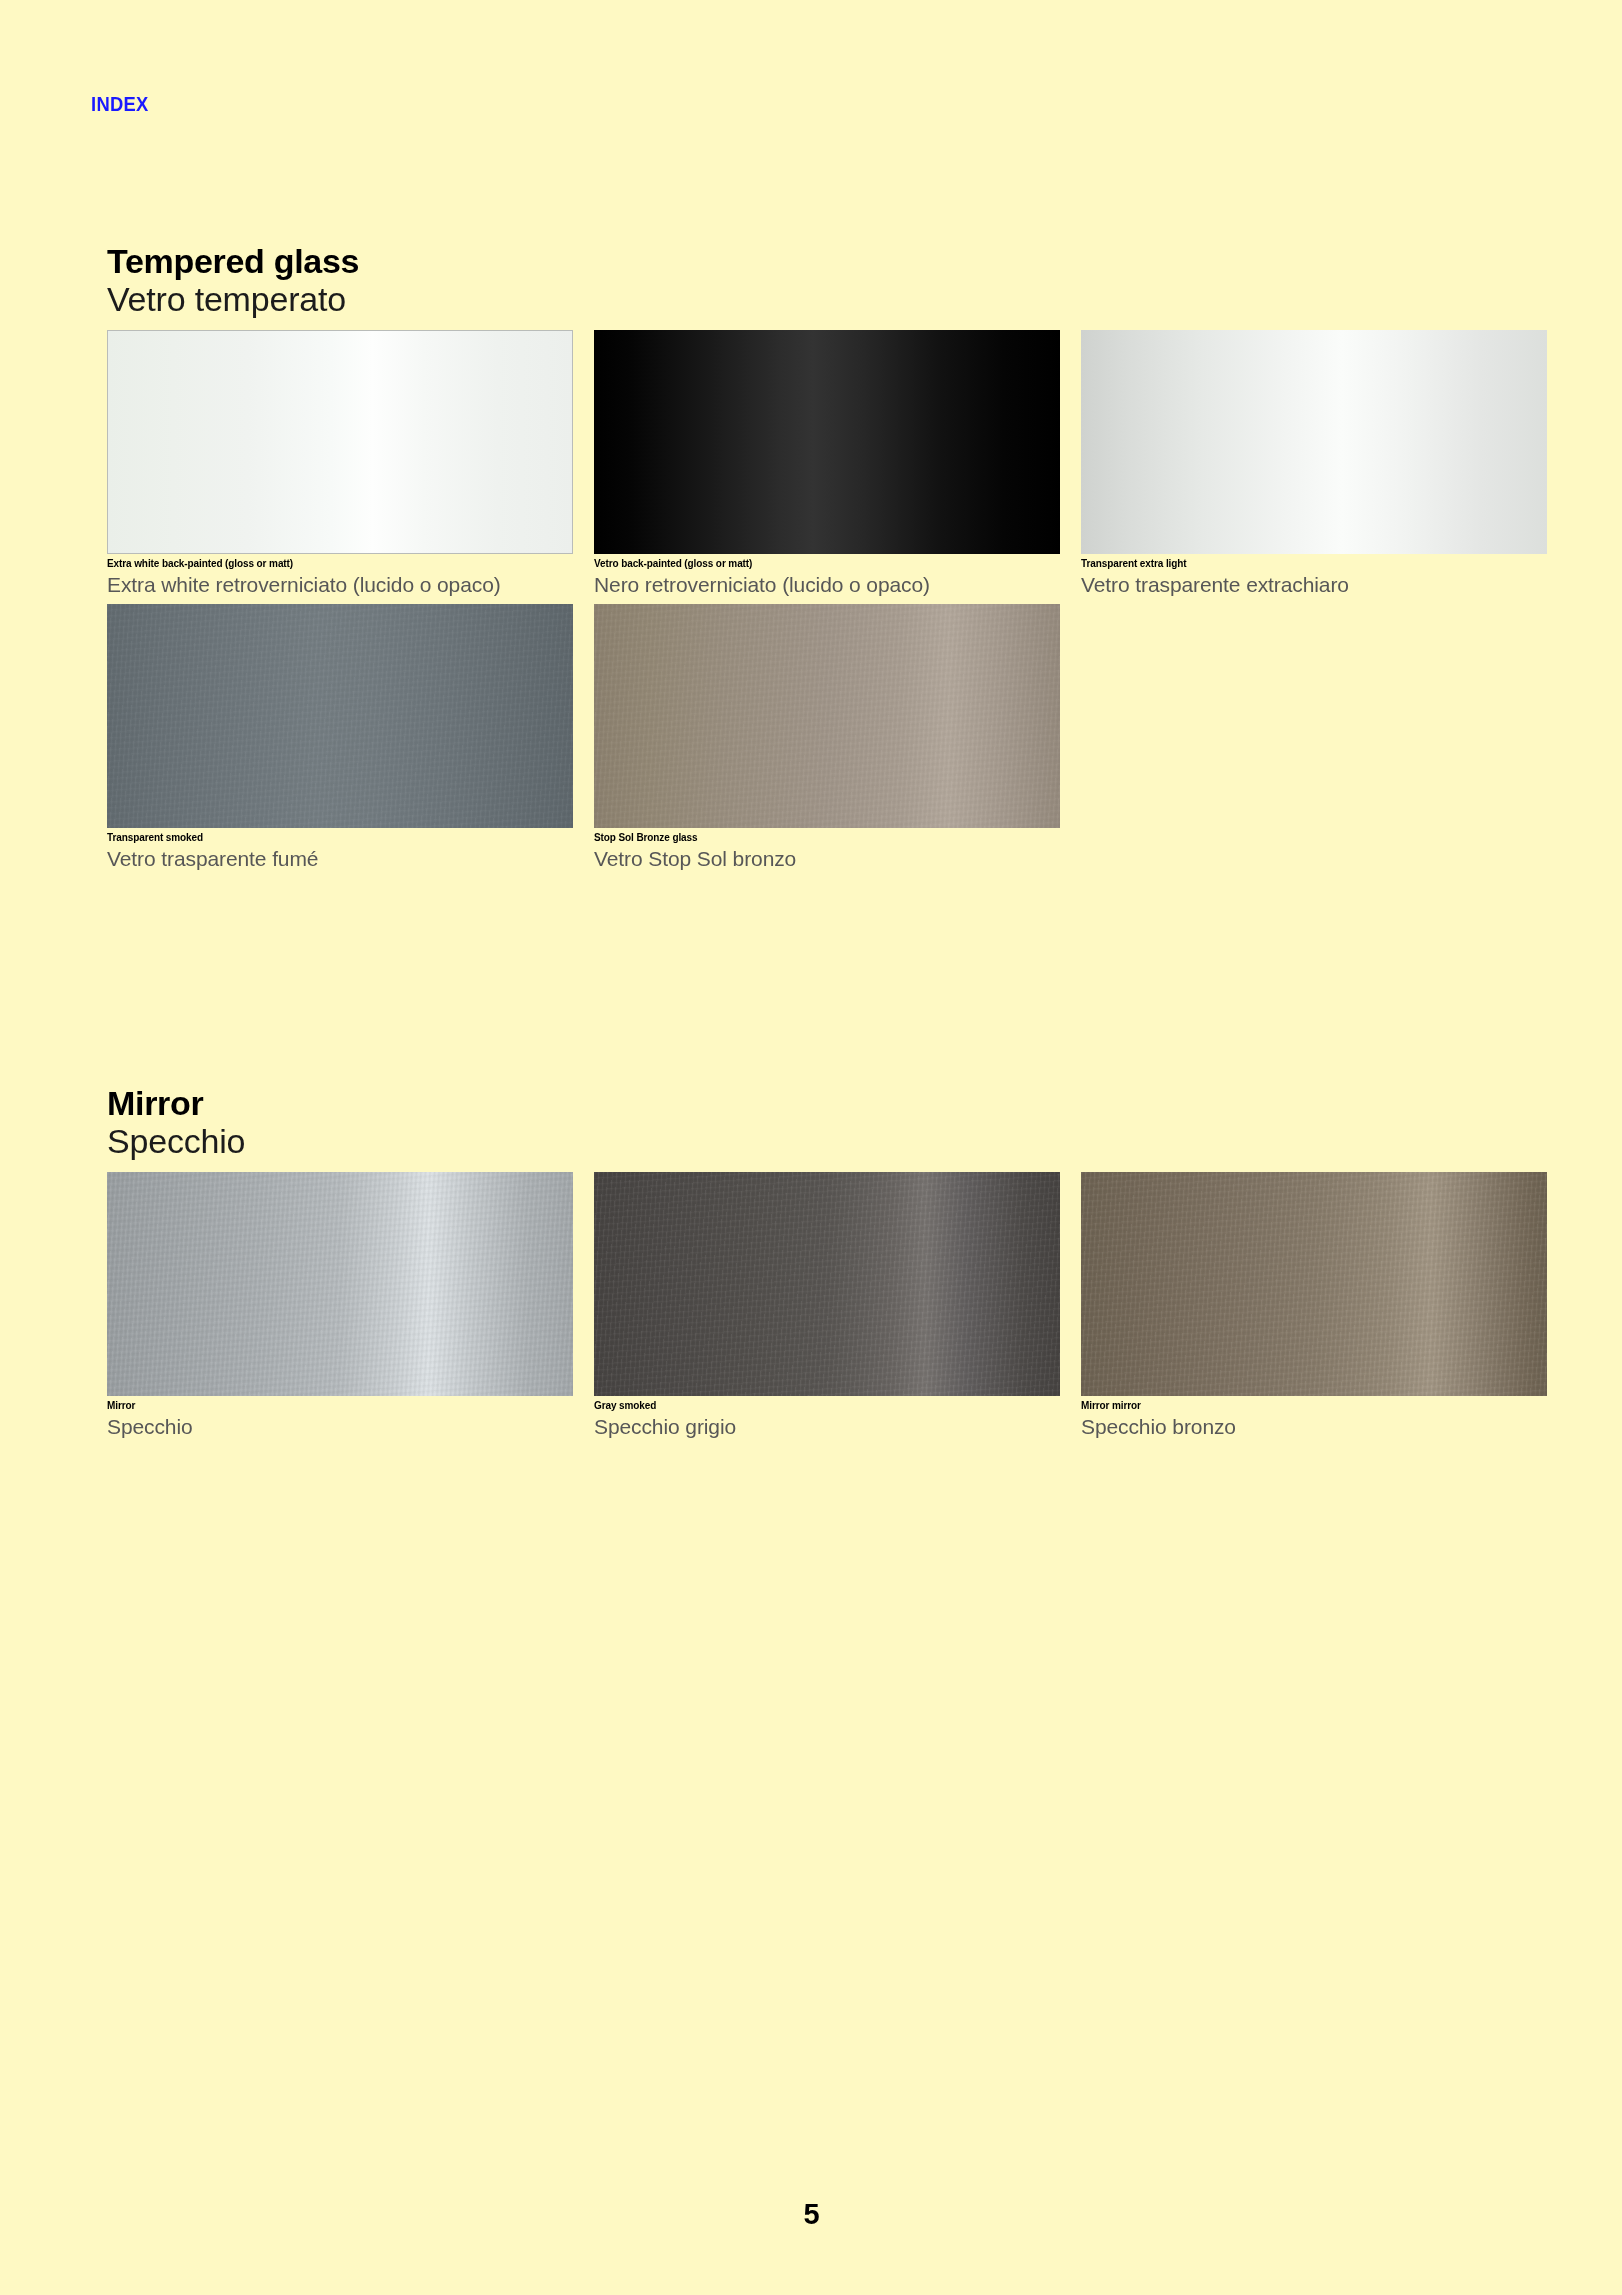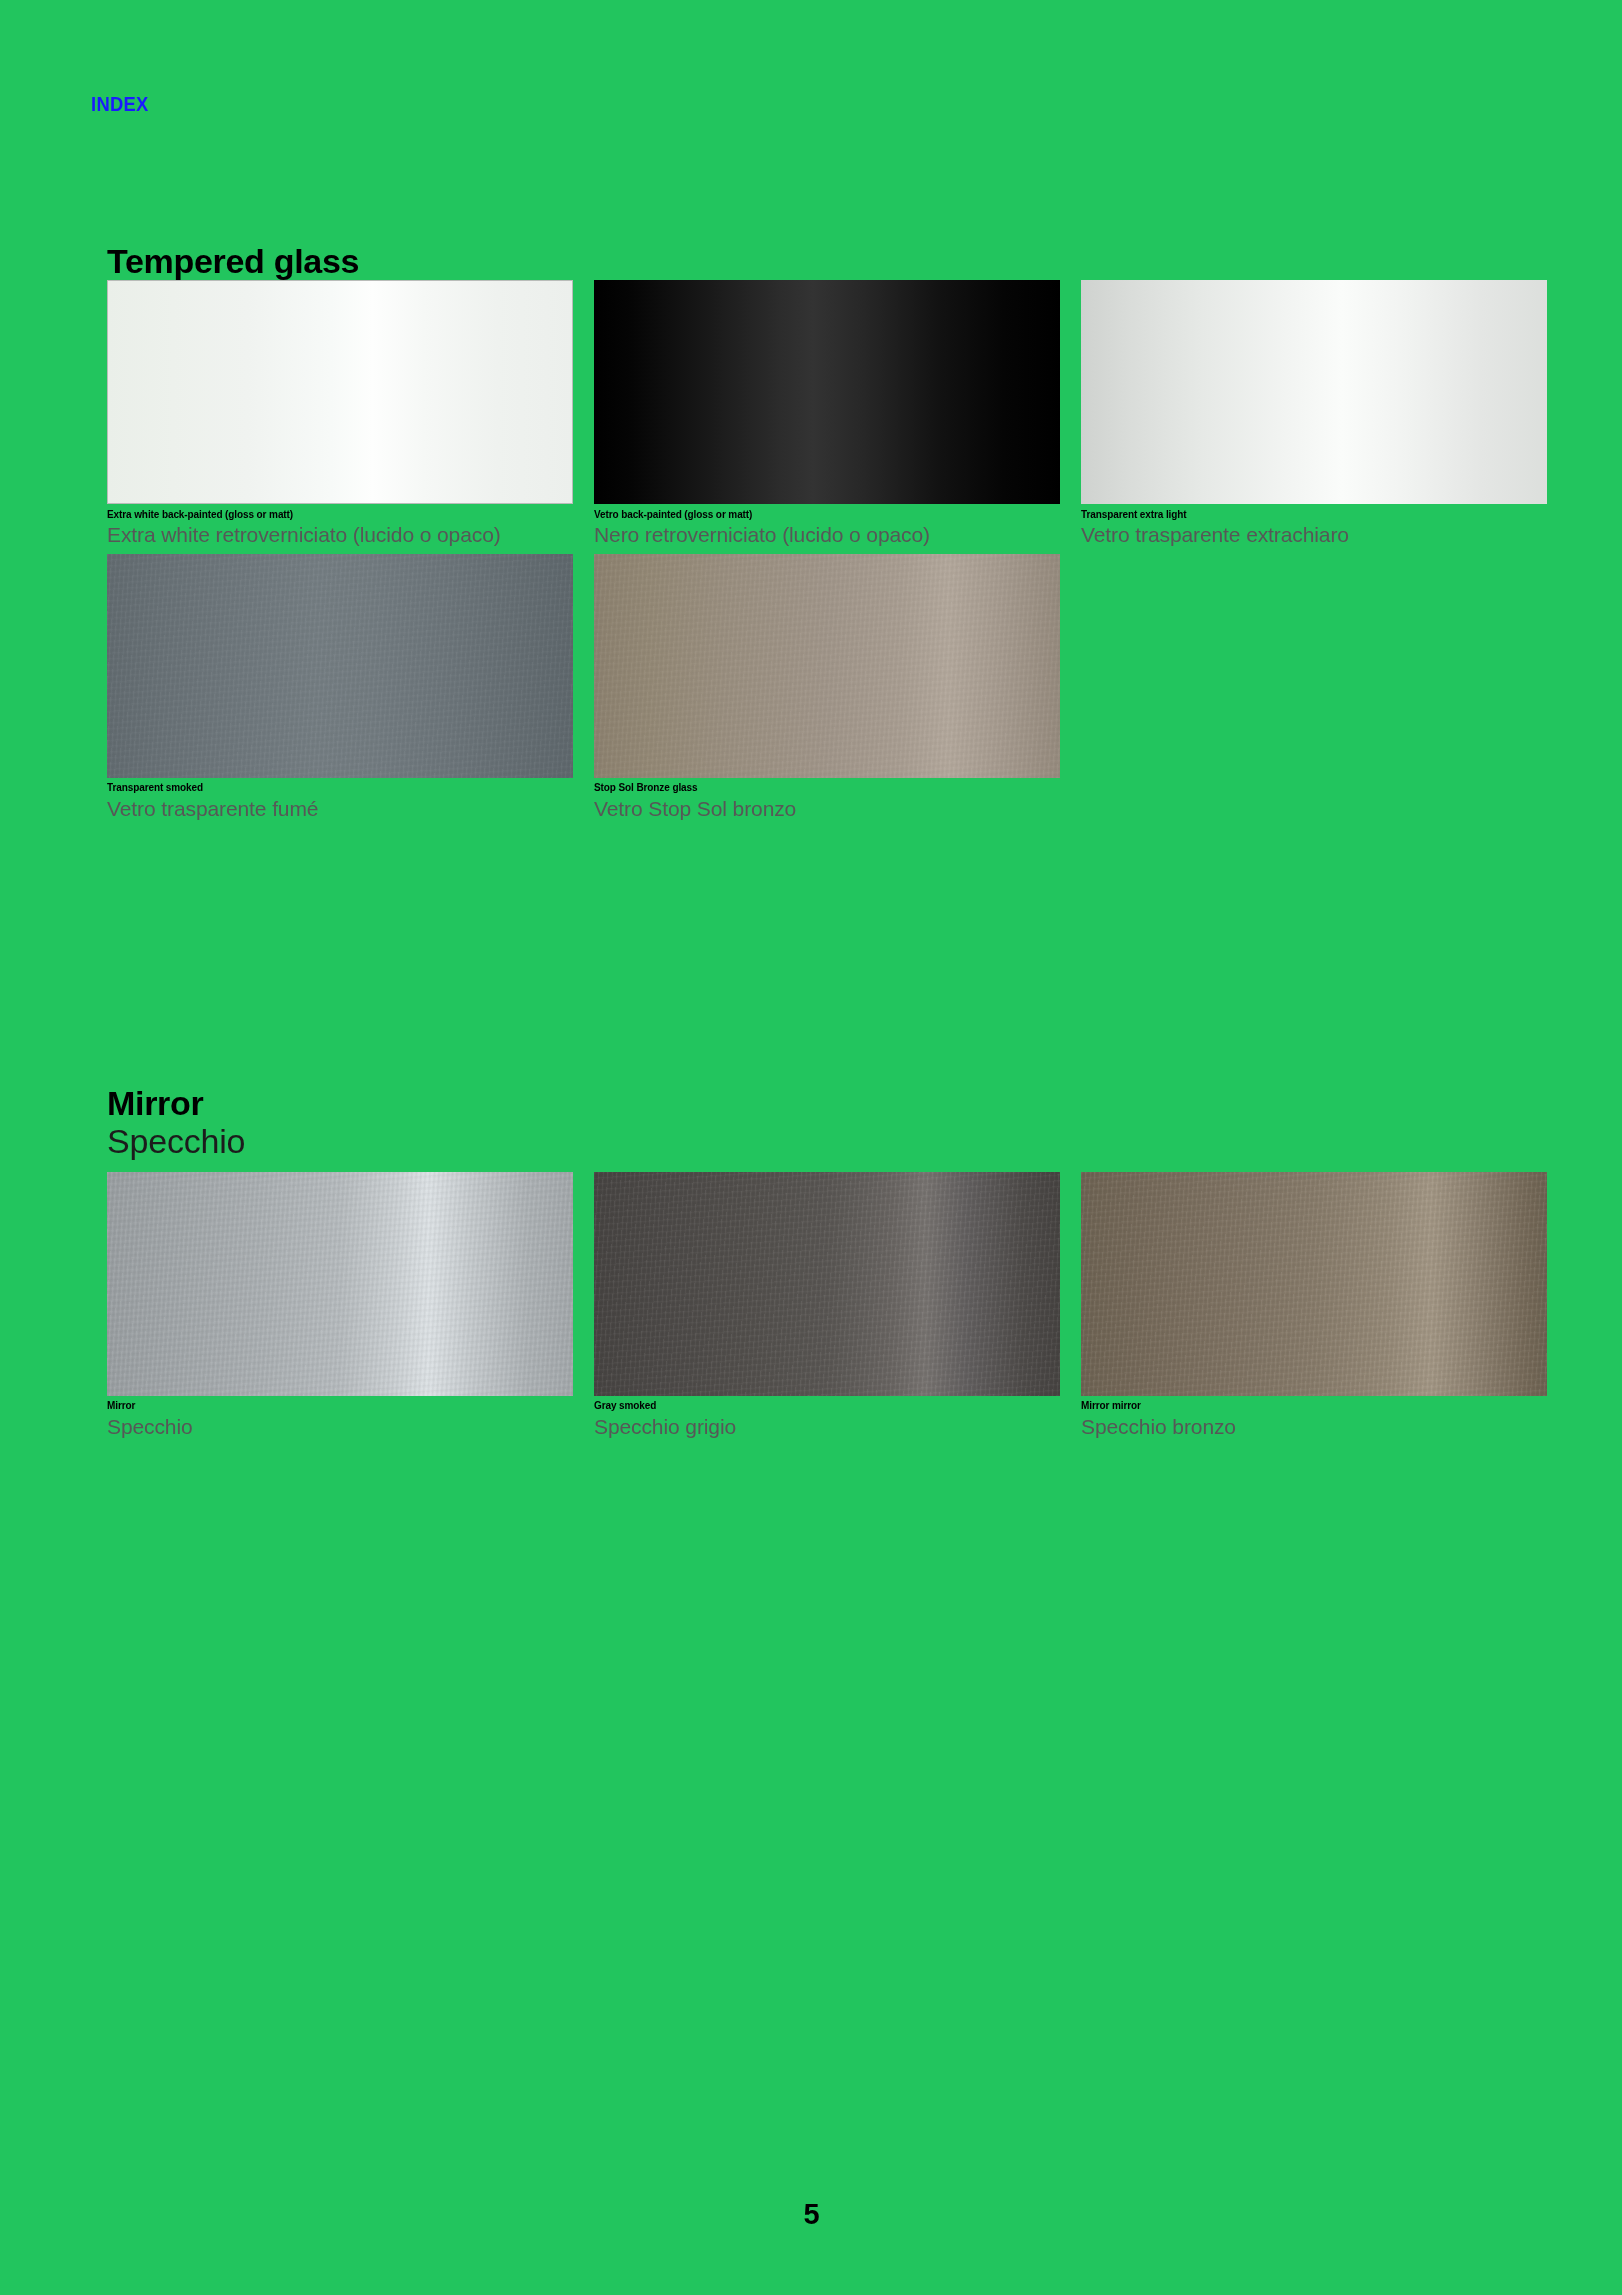--- a/index.html
+++ b/index.html
@@ -11,21 +11,21 @@
     width: 1623px;
     height: 2295px;
     position: relative;
     font-family: "Liberation Sans", sans-serif;
     -webkit-font-smoothing: antialiased;
   }
 
   .page {
     position: absolute;
     inset: 0;
-    background: #22c55e;
+    background: #fef9c3;
   }
 
   
   .index-link {
     position: absolute;
     left: 91px;
     top: 93px;
     font-size: 20px;
     font-weight: bold;
     letter-spacing: 0.3px;
@@ -189,20 +189,21 @@
 <body>
 
 <div class="page">
 
   <a class="index-link" href="#">INDEX</a>
 
   <div class="content">
 
     <section class="section" id="section-glass">
       <h2 class="section-title">Tempered glass</h2>
+      <h3 class="section-subtitle">Vetro temperato</h3>
 
       <div class="swatch-grid">
 
         <div class="swatch-cell">
           <div class="swatch-img bordered fill-extra-white"></div>
           <div class="caption">
             <div class="caption-en">Extra white back-painted (gloss or matt)</div>
             <div class="caption-it">Extra white retroverniciato (lucido o opaco)</div>
           </div>
         </div>

